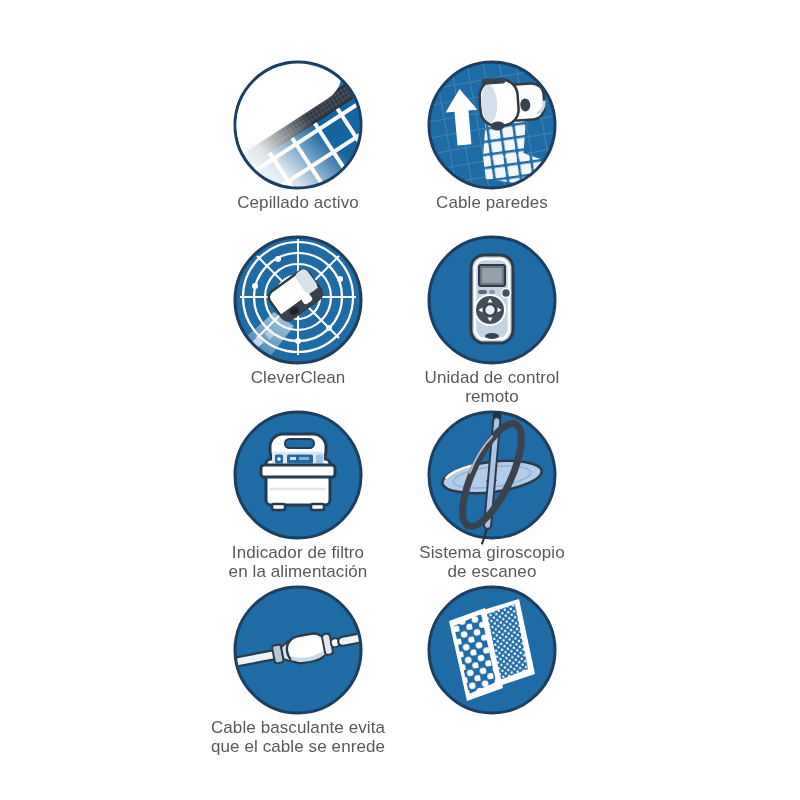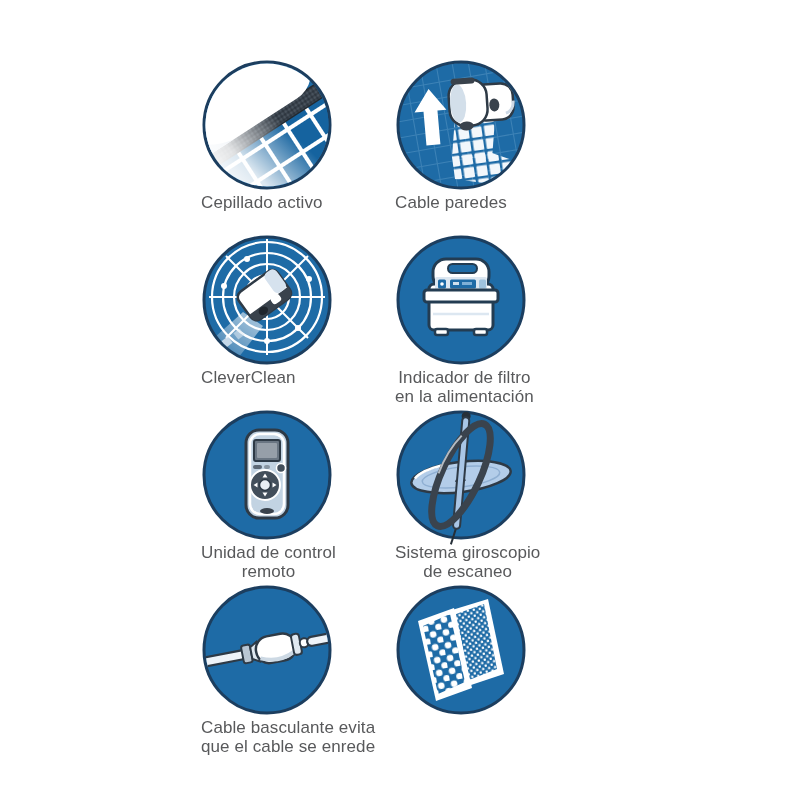--- a/index.html
+++ b/index.html
@@ -1,18 +1,18 @@
 <!DOCTYPE html>
 <html><head>
 <meta charset="utf-8">
 <style>
   html,body{margin:0;padding:0}
   body{width:800px;height:800px;background:#ffffff;font-family:"Liberation Sans",sans-serif;position:relative;overflow:hidden}
   .grid{position:absolute;left:201px;top:59px;width:388px;display:grid;grid-template-columns:194px 194px;grid-auto-rows:175px}
-  figure.feature{margin:0;display:flex;flex-direction:column;align-items:flex-start}
+  figure.feature{margin:0;display:flex;flex-direction:column;align-items:center}
   .badge{width:132px;height:132px}
   .badge svg{display:block;overflow:visible}
   .label{margin-top:2px;font-size:17px;line-height:19px;color:#58595b;text-align:center;white-space:pre-line;letter-spacing:.1px}
 </style>
 </head>
 <body>
 
 <div class="grid">
 
   <figure class="feature">
@@ -131,20 +131,44 @@
             <rect x="-24" y="-18" width="48" height="34" rx="7" fill="#ffffff" stroke="#2e3a46" stroke-width="2.5"></rect>
             <path d="M-24 6 L24 6 L24 9 q0 7 -7 7 L-17 16 q-7 0 -7 -7 Z" fill="#39424c"></path>
             <rect x="10" y="-18" width="14" height="24" rx="5" fill="#d6e2ee"></rect>
             <ellipse cx="-10" cy="11" rx="5" ry="4" fill="#20262d"></ellipse>
             <rect x="2" y="5" width="10" height="8" rx="3" fill="#ffffff"></rect>
           </g>
         </g>
       </svg>
     </div>
     <figcaption class="label">CleverClean</figcaption>
+  </figure>
+
+  <figure class="feature">
+    <div class="badge">
+      <svg viewBox="0 0 132 132" width="132" height="132">
+        <circle cx="66" cy="66" r="63" fill="#1e6ba6" stroke="#1c3e5f" stroke-width="3"></circle>
+        <rect x="45" y="21" width="42" height="88" rx="13" fill="#c2d3e2" stroke="#2e3a46" stroke-width="3"></rect>
+        <rect x="49" y="25" width="34" height="80" rx="10" fill="none" stroke="#ffffff" stroke-width="2.5"></rect>
+        <rect x="53" y="31" width="26" height="21" rx="2" fill="#6a7683" stroke="#2e3a46" stroke-width="2"></rect>
+        <rect x="56" y="34" width="20" height="15" rx="1" fill="#969fa9"></rect>
+        <rect x="52" y="56" width="9" height="4" rx="2" fill="#5d6976"></rect>
+        <rect x="63" y="56" width="6" height="4" rx="2" fill="#8895a1"></rect>
+        <circle cx="80" cy="59" r="4.5" fill="#434f5b" stroke="#ffffff" stroke-width="1.5"></circle>
+        <circle cx="64" cy="76" r="15" fill="#434f5b" stroke="#ffffff" stroke-width="2"></circle>
+        <circle cx="64" cy="76" r="5.5" fill="#e8eef4" stroke="#2e3a46" stroke-width="1.5"></circle>
+        <polygon points="64,64.5 61.5,68.5 66.5,68.5" fill="#ffffff"></polygon>
+        <polygon points="64,87.5 61.5,83.5 66.5,83.5" fill="#ffffff"></polygon>
+        <polygon points="52.5,76 56.5,73.5 56.5,78.5" fill="#ffffff"></polygon>
+        <polygon points="75.5,76 71.5,73.5 71.5,78.5" fill="#ffffff"></polygon>
+        <ellipse cx="66" cy="102" rx="7" ry="3" fill="#39424c"></ellipse>
+      </svg>
+    </div>
+    <figcaption class="label">Unidad de control
+remoto</figcaption>
   </figure>
 
   <figure class="feature">
     <div class="badge">
       <svg viewBox="0 0 132 132" width="132" height="132">
         <circle cx="66" cy="66" r="63" fill="#1e6ba6" stroke="#1c3e5f" stroke-width="3"></circle>
         <g stroke-linejoin="round">
           <rect x="38" y="25" width="56" height="30" rx="13" fill="#ffffff" stroke="#233c52" stroke-width="3"></rect>
           <rect x="53" y="30" width="29" height="9" rx="4.5" fill="#1e6ba6" stroke="#233c52" stroke-width="2"></rect>
           <rect x="34" y="50" width="64" height="46" rx="5" fill="#ffffff" stroke="#233c52" stroke-width="3"></rect>
@@ -161,44 +185,20 @@
           <rect x="79" y="95" width="13" height="6" rx="2" fill="#ffffff" stroke="#233c52" stroke-width="2.5"></rect>
         </g>
       </svg>
     </div>
     <figcaption class="label">Indicador de filtro
 en la alimentación</figcaption>
   </figure>
 
   <figure class="feature">
     <div class="badge">
-      <svg viewBox="0 0 132 132" width="132" height="132">
-        <circle cx="66" cy="66" r="63" fill="#1e6ba6" stroke="#1c3e5f" stroke-width="3"></circle>
-        <rect x="45" y="21" width="42" height="88" rx="13" fill="#c2d3e2" stroke="#2e3a46" stroke-width="3"></rect>
-        <rect x="49" y="25" width="34" height="80" rx="10" fill="none" stroke="#ffffff" stroke-width="2.5"></rect>
-        <rect x="53" y="31" width="26" height="21" rx="2" fill="#6a7683" stroke="#2e3a46" stroke-width="2"></rect>
-        <rect x="56" y="34" width="20" height="15" rx="1" fill="#969fa9"></rect>
-        <rect x="52" y="56" width="9" height="4" rx="2" fill="#5d6976"></rect>
-        <rect x="63" y="56" width="6" height="4" rx="2" fill="#8895a1"></rect>
-        <circle cx="80" cy="59" r="4.5" fill="#434f5b" stroke="#ffffff" stroke-width="1.5"></circle>
-        <circle cx="64" cy="76" r="15" fill="#434f5b" stroke="#ffffff" stroke-width="2"></circle>
-        <circle cx="64" cy="76" r="5.5" fill="#e8eef4" stroke="#2e3a46" stroke-width="1.5"></circle>
-        <polygon points="64,64.5 61.5,68.5 66.5,68.5" fill="#ffffff"></polygon>
-        <polygon points="64,87.5 61.5,83.5 66.5,83.5" fill="#ffffff"></polygon>
-        <polygon points="52.5,76 56.5,73.5 56.5,78.5" fill="#ffffff"></polygon>
-        <polygon points="75.5,76 71.5,73.5 71.5,78.5" fill="#ffffff"></polygon>
-        <ellipse cx="66" cy="102" rx="7" ry="3" fill="#39424c"></ellipse>
-      </svg>
-    </div>
-    <figcaption class="label">Unidad de control
-remoto</figcaption>
-  </figure>
-
-  <figure class="feature">
-    <div class="badge">
       <svg viewBox="0 0 132 132" width="132" height="132" overflow="visible">
         <circle cx="66" cy="66" r="63" fill="#1e6ba6" stroke="#1c3e5f" stroke-width="3"></circle>
         <g transform="rotate(-7 66 68)">
           <ellipse cx="66" cy="68" rx="50" ry="15" fill="#b3cde9" stroke="#2e3a46" stroke-width="2.5"></ellipse>
           <ellipse cx="66" cy="68" rx="39" ry="10" fill="none" stroke="#8fafd2" stroke-width="1.5"></ellipse>
           <path d="M20 64 a50 15 0 0 1 30 -10" stroke="#ffffff" stroke-width="2.5" fill="none"></path>
           <path d="M60 71 q6 3 10 0" stroke="#2e3a46" stroke-width="2" fill="none"></path>
         </g>
         <g transform="rotate(5 66 66)">
           <circle cx="66" cy="7" r="4.5" fill="#262f38"></circle>

